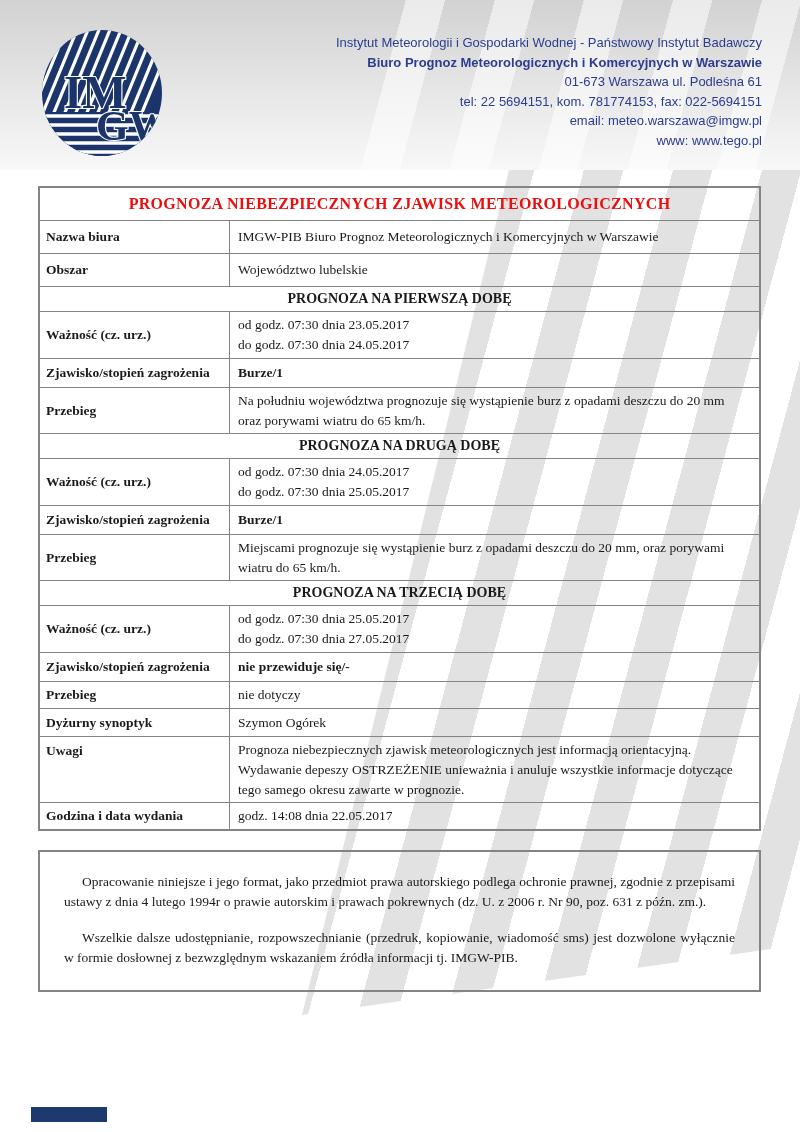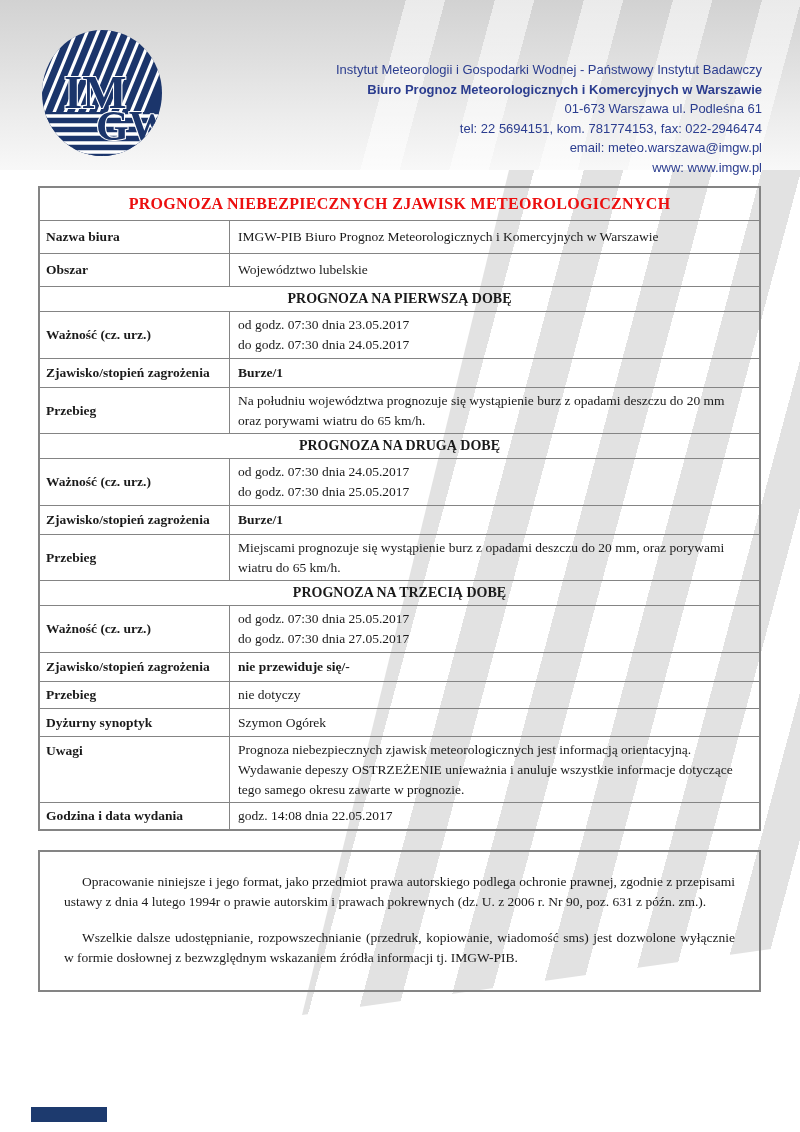--- a/index.html
+++ b/index.html
@@ -21,21 +21,21 @@
   .bg-stripes {
     position:absolute; top:170px; left:0; width:800px; height:845px;
     background:repeating-linear-gradient(105deg, rgba(0,0,0,0) 0 48px, #e2e2e2 48px 86px);
     clip-path:polygon(509px 0px, 800px 0px, 800px 775px, 302px 845px);
   }
   
   .logo { position:absolute; top:28px; left:40px; }
   .contact {
     position:absolute; top:33px; right:38px; width:560px;
     text-align:right; font-family:"Liberation Sans", sans-serif;
-    font-size:13px; line-height:19.5px; color:#2b3d8f;margin-top:27px;
+    font-size:13px; line-height:19.5px; color:#2b3d8f;
   }
   .contact .bold { font-weight:bold; }
   
   .doc-table {
     position:absolute; top:186px; left:38px; width:723px;
     border:2px solid #848484; box-sizing:border-box;
     font-size:13.5px; line-height:20px;
   }
   .tr { display:flex; border-top:1px solid #848484; box-sizing:border-box; }
   .tr:first-child { border-top:none; }
@@ -109,23 +109,23 @@
         <text x="24" y="80" font-family="Liberation Serif, serif" font-size="47" font-weight="bold" fill="#1b356b" stroke="#ffffff" stroke-width="2.2" paint-order="stroke">IM</text>
         <text x="56" y="112" font-family="Liberation Serif, serif" font-size="42" font-weight="bold" fill="#1b356b" stroke="#ffffff" stroke-width="2.2" paint-order="stroke">GW</text>
       </g>
     </svg>
   </div>
 
   <div class="contact">
     <div>Instytut Meteorologii i Gospodarki Wodnej - Państwowy Instytut Badawczy</div>
     <div class="bold">Biuro Prognoz Meteorologicznych i Komercyjnych w Warszawie</div>
     <div>01-673 Warszawa ul. Podleśna 61</div>
-    <div>tel: 22 5694151, kom. 781774153, fax: 022-2946474</div>
+    <div>tel: 22 5694151, kom. 781774153, fax: 022-5694151</div>
     <div>email: meteo.warszawa@imgw.pl</div>
-    <div>www: www.imgw.pl</div>
+    <div>www: www.tego.pl</div>
   </div>
 
   <div class="doc-table">
 
     <div class="tr rt">
       <div class="tv center-row title-row">PROGNOZA NIEBEZPIECZNYCH ZJAWISK METEOROLOGICZNYCH</div>
     </div>
 
     <div class="tr ri">
       <div class="tl">Nazwa biura</div>

